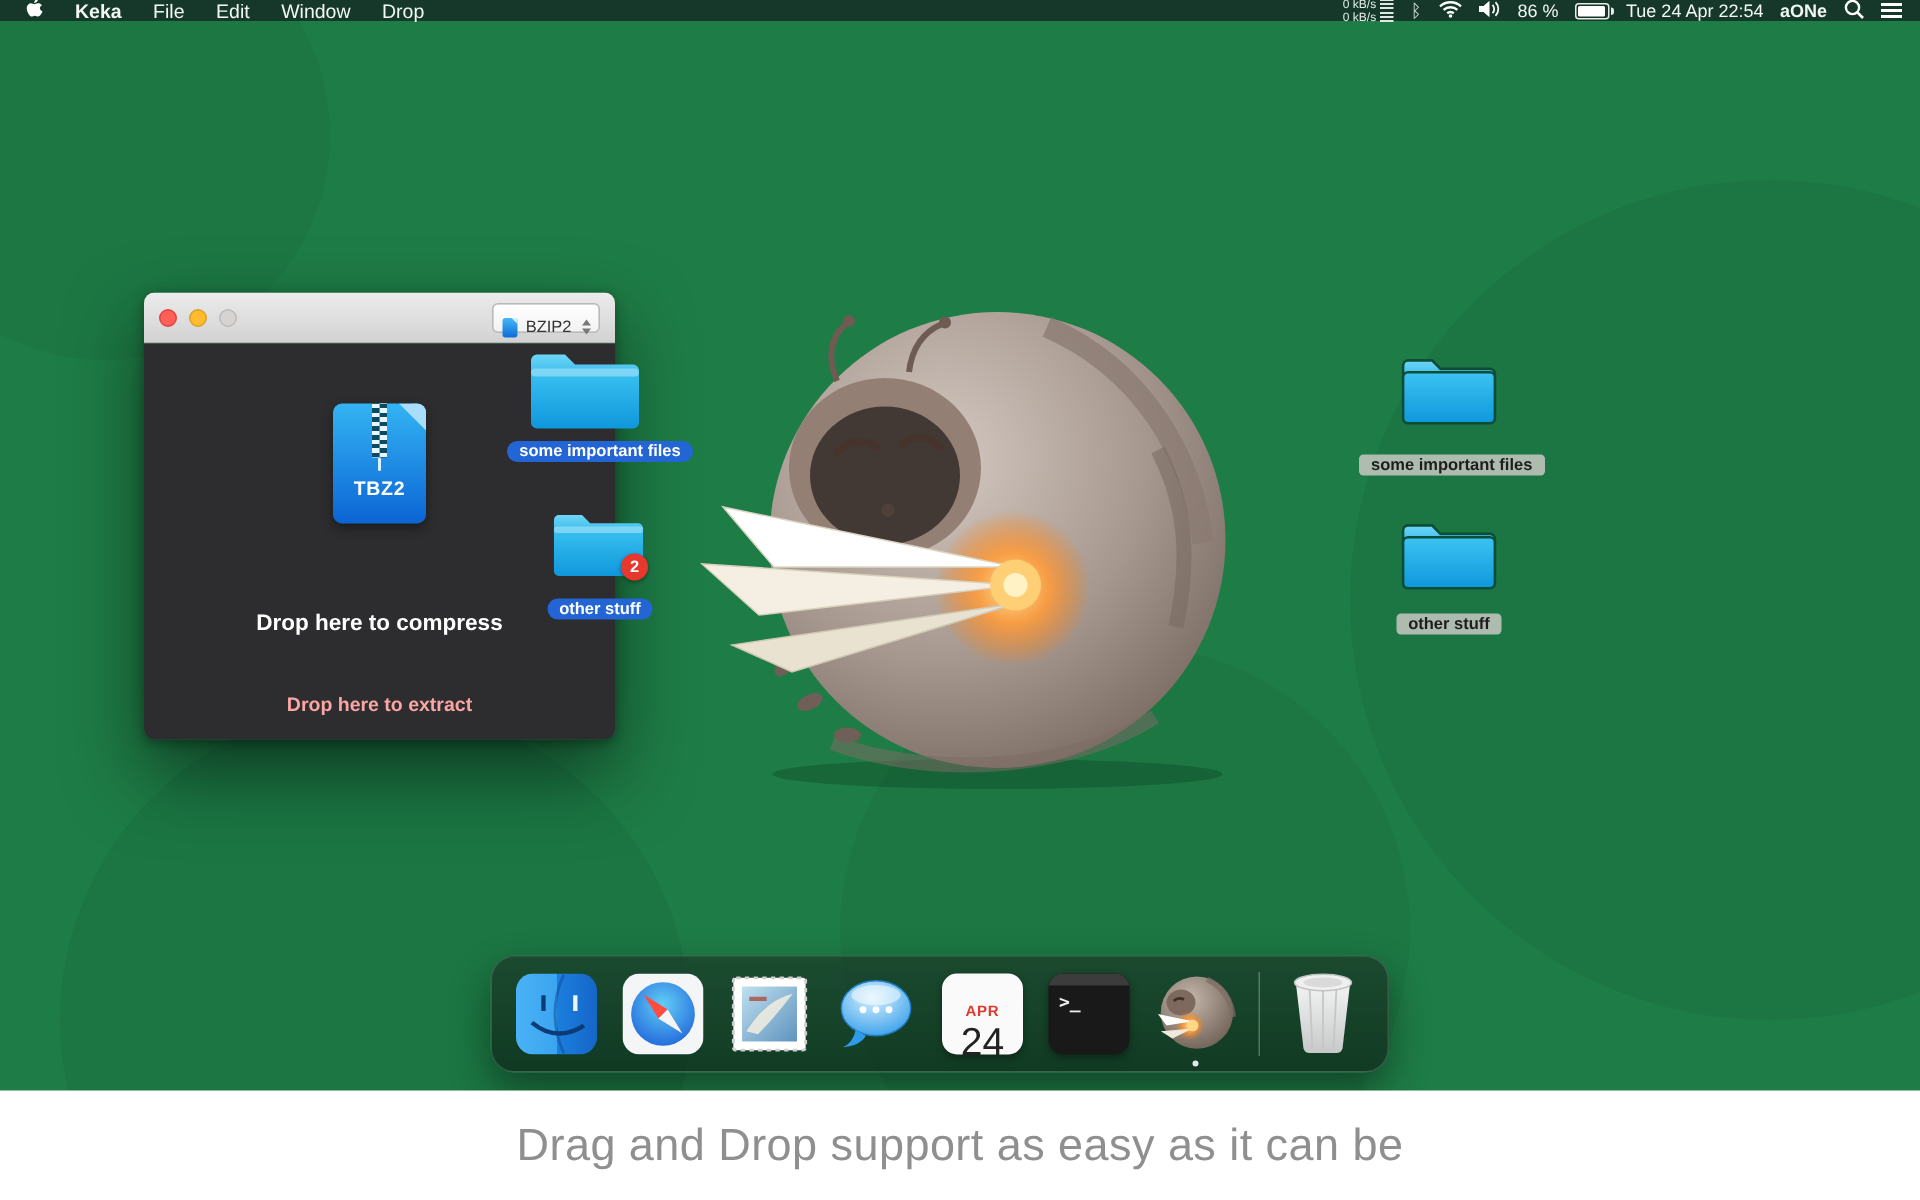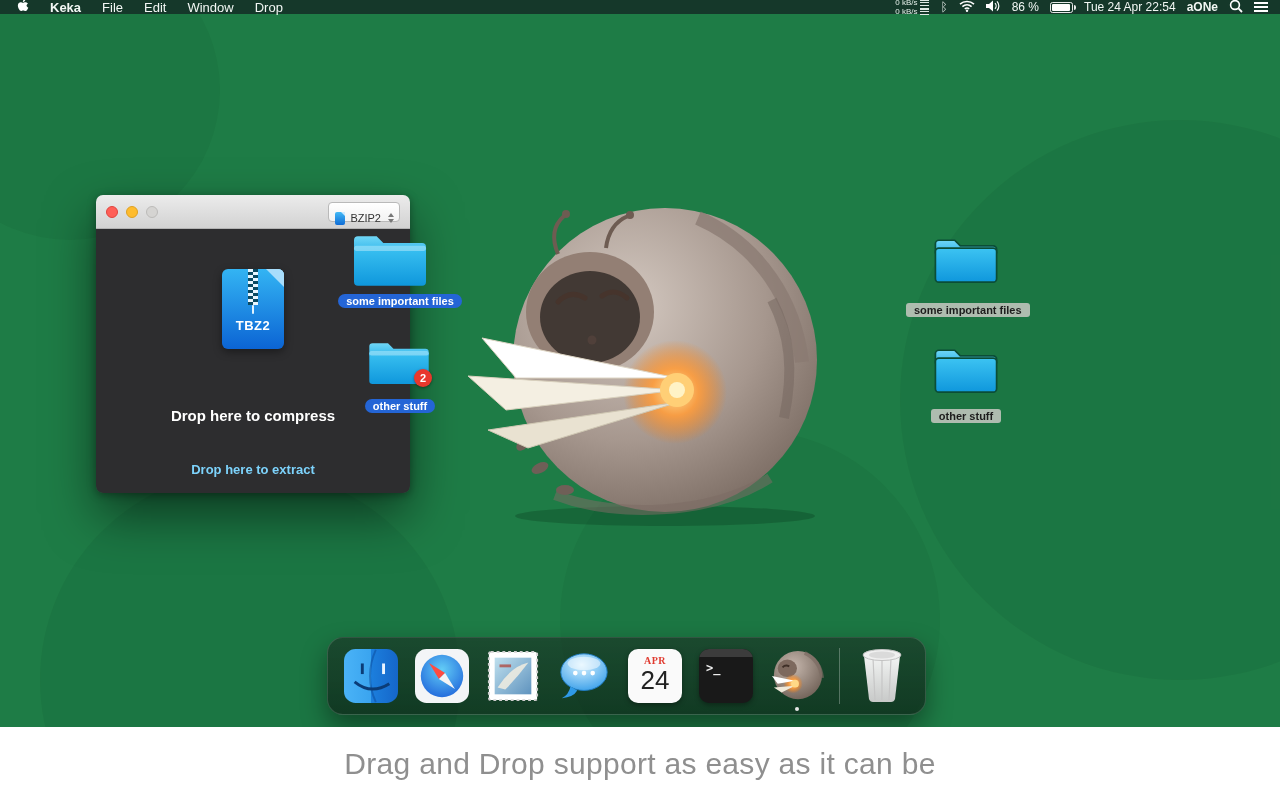--- a/index.html
+++ b/index.html
@@ -93,21 +93,21 @@
     background-repeat:no-repeat,no-repeat;
   }
   .zip::after { content:""; position:absolute; left:4px; top:36px; width:2px; height:9px; background:#dff2ff; border-radius:1px; }
   .tbz2 .badge-name { color:#fff; font-weight:bold; font-size:13px; letter-spacing:.5px; margin-bottom:16px; }
   .compress-hint {
     position:absolute; left:0; right:0; top:178px; text-align:center;
     color:#ffffff; font-size:15px; font-weight:bold;
   }
   .extract-hint {
     position:absolute; left:0; right:0; bottom:16px; text-align:center;
-    color:#7dd3fc; font-size:13px; font-weight:bold;
+    color:#fca5a5; font-size:13px; font-weight:bold;
   }
 
   
   .folder { position:absolute; z-index:20; }
   .flabel {
     position:absolute; z-index:21; text-align:center;
     font-size:11px; font-weight:bold; line-height:15px;
   }
   .flabel span { padding:1px 8px; border-radius:8px; white-space:nowrap; }
   .flabel.blue span { background:#2465d6; color:#fff; }
@@ -129,21 +129,21 @@
     z-index:30;
   }
   .dock-item { width:58px; height:58px; position:relative;
     display:flex; align-items:center; justify-content:center; }
   .dock-sep { width:1px; height:56px; background:rgba(255,255,255,.28); }
   .rundot { position:absolute; bottom:-6px; left:50%; transform:translateX(-50%);
     width:4px; height:4px; border-radius:50%; background:#e7e7e7; }
   .cal { width:54px; height:54px; background:#fafafa; border-radius:10px;
     display:flex; flex-direction:column; align-items:center;
     box-shadow:0 2px 5px rgba(0,0,0,.35); }
-  .cal .m { color:#e03a2f; font-size:10px; font-weight:bold; margin-top:6px; letter-spacing:.5px;font-family:Liberation Serif, serif; }
+  .cal .m { color:#e03a2f; font-size:10px; font-weight:bold; margin-top:20px; letter-spacing:.5px; }
   .cal .d { color:#222; font-size:26px; margin-top:-1px;text-align:right; }
   .term { width:54px; height:54px; background:#191919; border-radius:10px; position:relative;
     box-shadow:0 2px 5px rgba(0,0,0,.35); overflow:hidden; }
   .term::before { content:""; position:absolute; top:0; left:0; right:0; height:8px; background:#3c3c3c; }
   .term .pr { position:absolute; left:7px; top:12px; color:#eee;
     font-family:"DejaVu Sans Mono", monospace; font-size:12px; font-weight:bold; }
 
   
   .caption-bar {
     position:absolute; left:0; top:727px; width:100%; height:73px;

